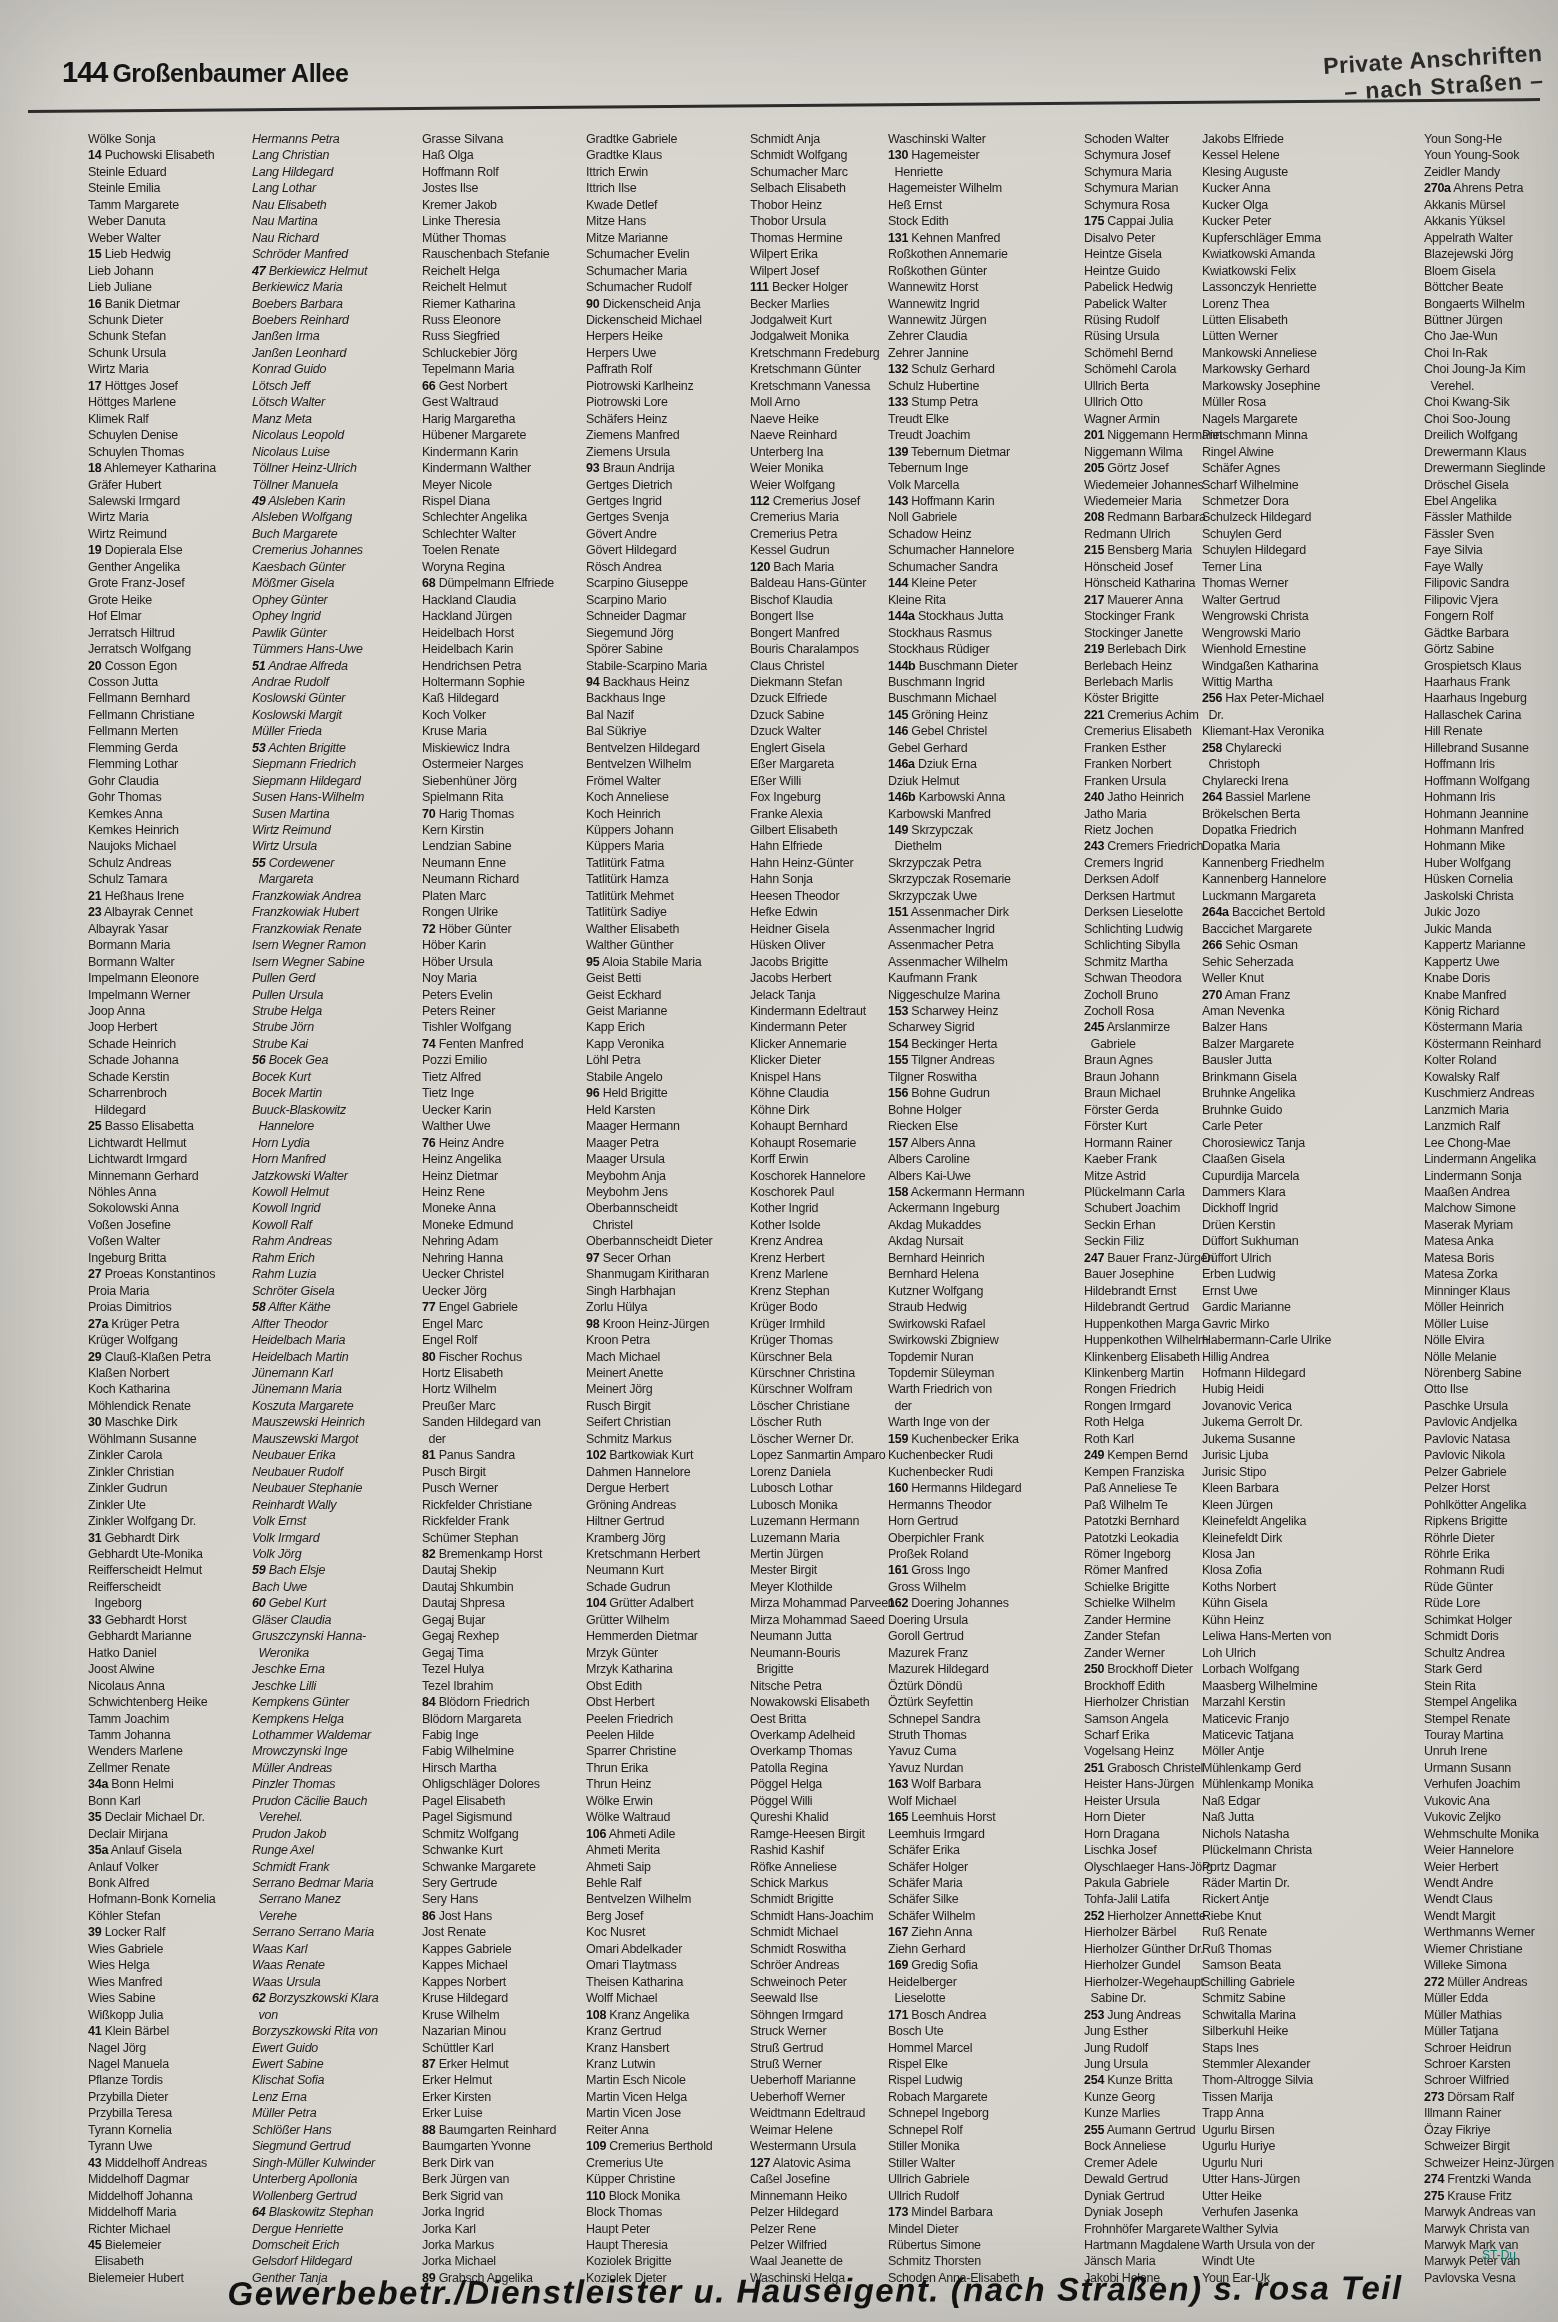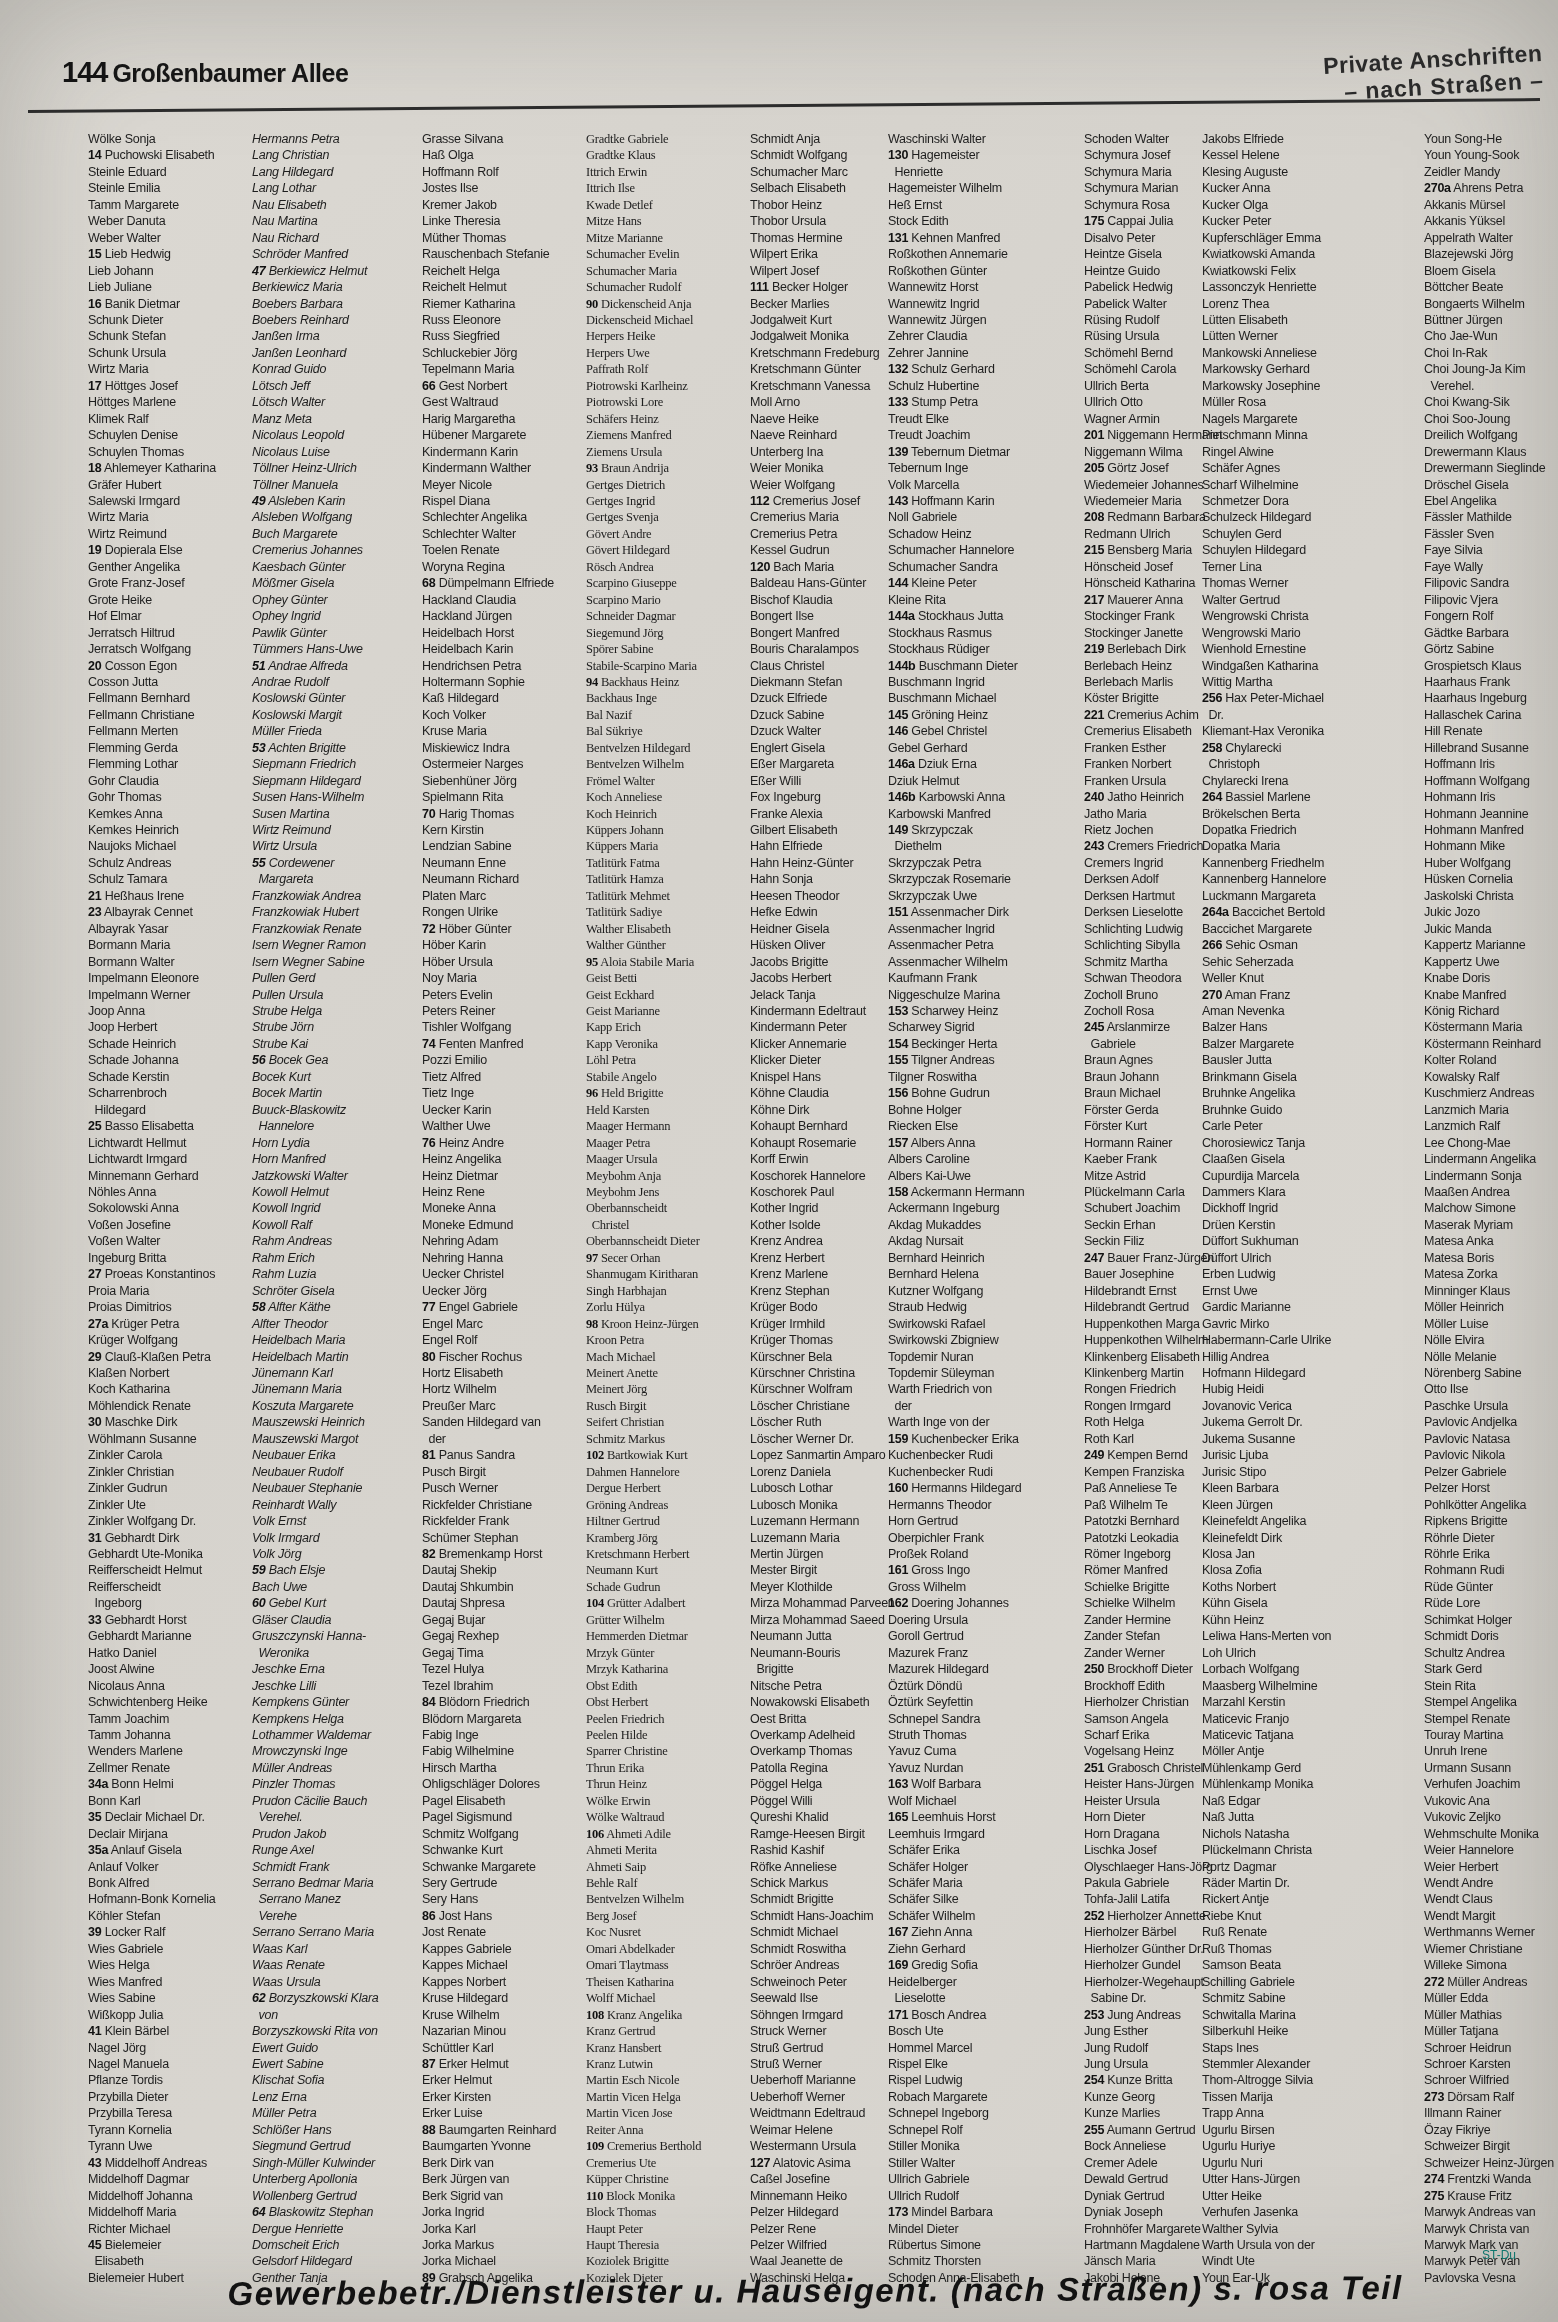--- a/index.html
+++ b/index.html
@@ -437,21 +437,21 @@
       <div class="entry">Baumgarten Yvonne</div>
       <div class="entry">Berk Dirk van</div>
       <div class="entry">Berk Jürgen van</div>
       <div class="entry">Berk Sigrid van</div>
       <div class="entry">Jorka Ingrid</div>
       <div class="entry">Jorka Karl</div>
       <div class="entry">Jorka Markus</div>
       <div class="entry">Jorka Michael</div>
       <div class="entry"><span class="num">89</span> Grabsch Angelika</div>
     </div>
-    <div class="col" style="left: 586px; font-family: Liberation Serif, serif;">
+    <div class="col" style="left: 586px;">
       <div class="entry">Gradtke Gabriele</div>
       <div class="entry">Gradtke Klaus</div>
       <div class="entry">Ittrich Erwin</div>
       <div class="entry">Ittrich Ilse</div>
       <div class="entry">Kwade Detlef</div>
       <div class="entry">Mitze Hans</div>
       <div class="entry">Mitze Marianne</div>
       <div class="entry">Schumacher Evelin</div>
       <div class="entry">Schumacher Maria</div>
       <div class="entry">Schumacher Rudolf</div>

